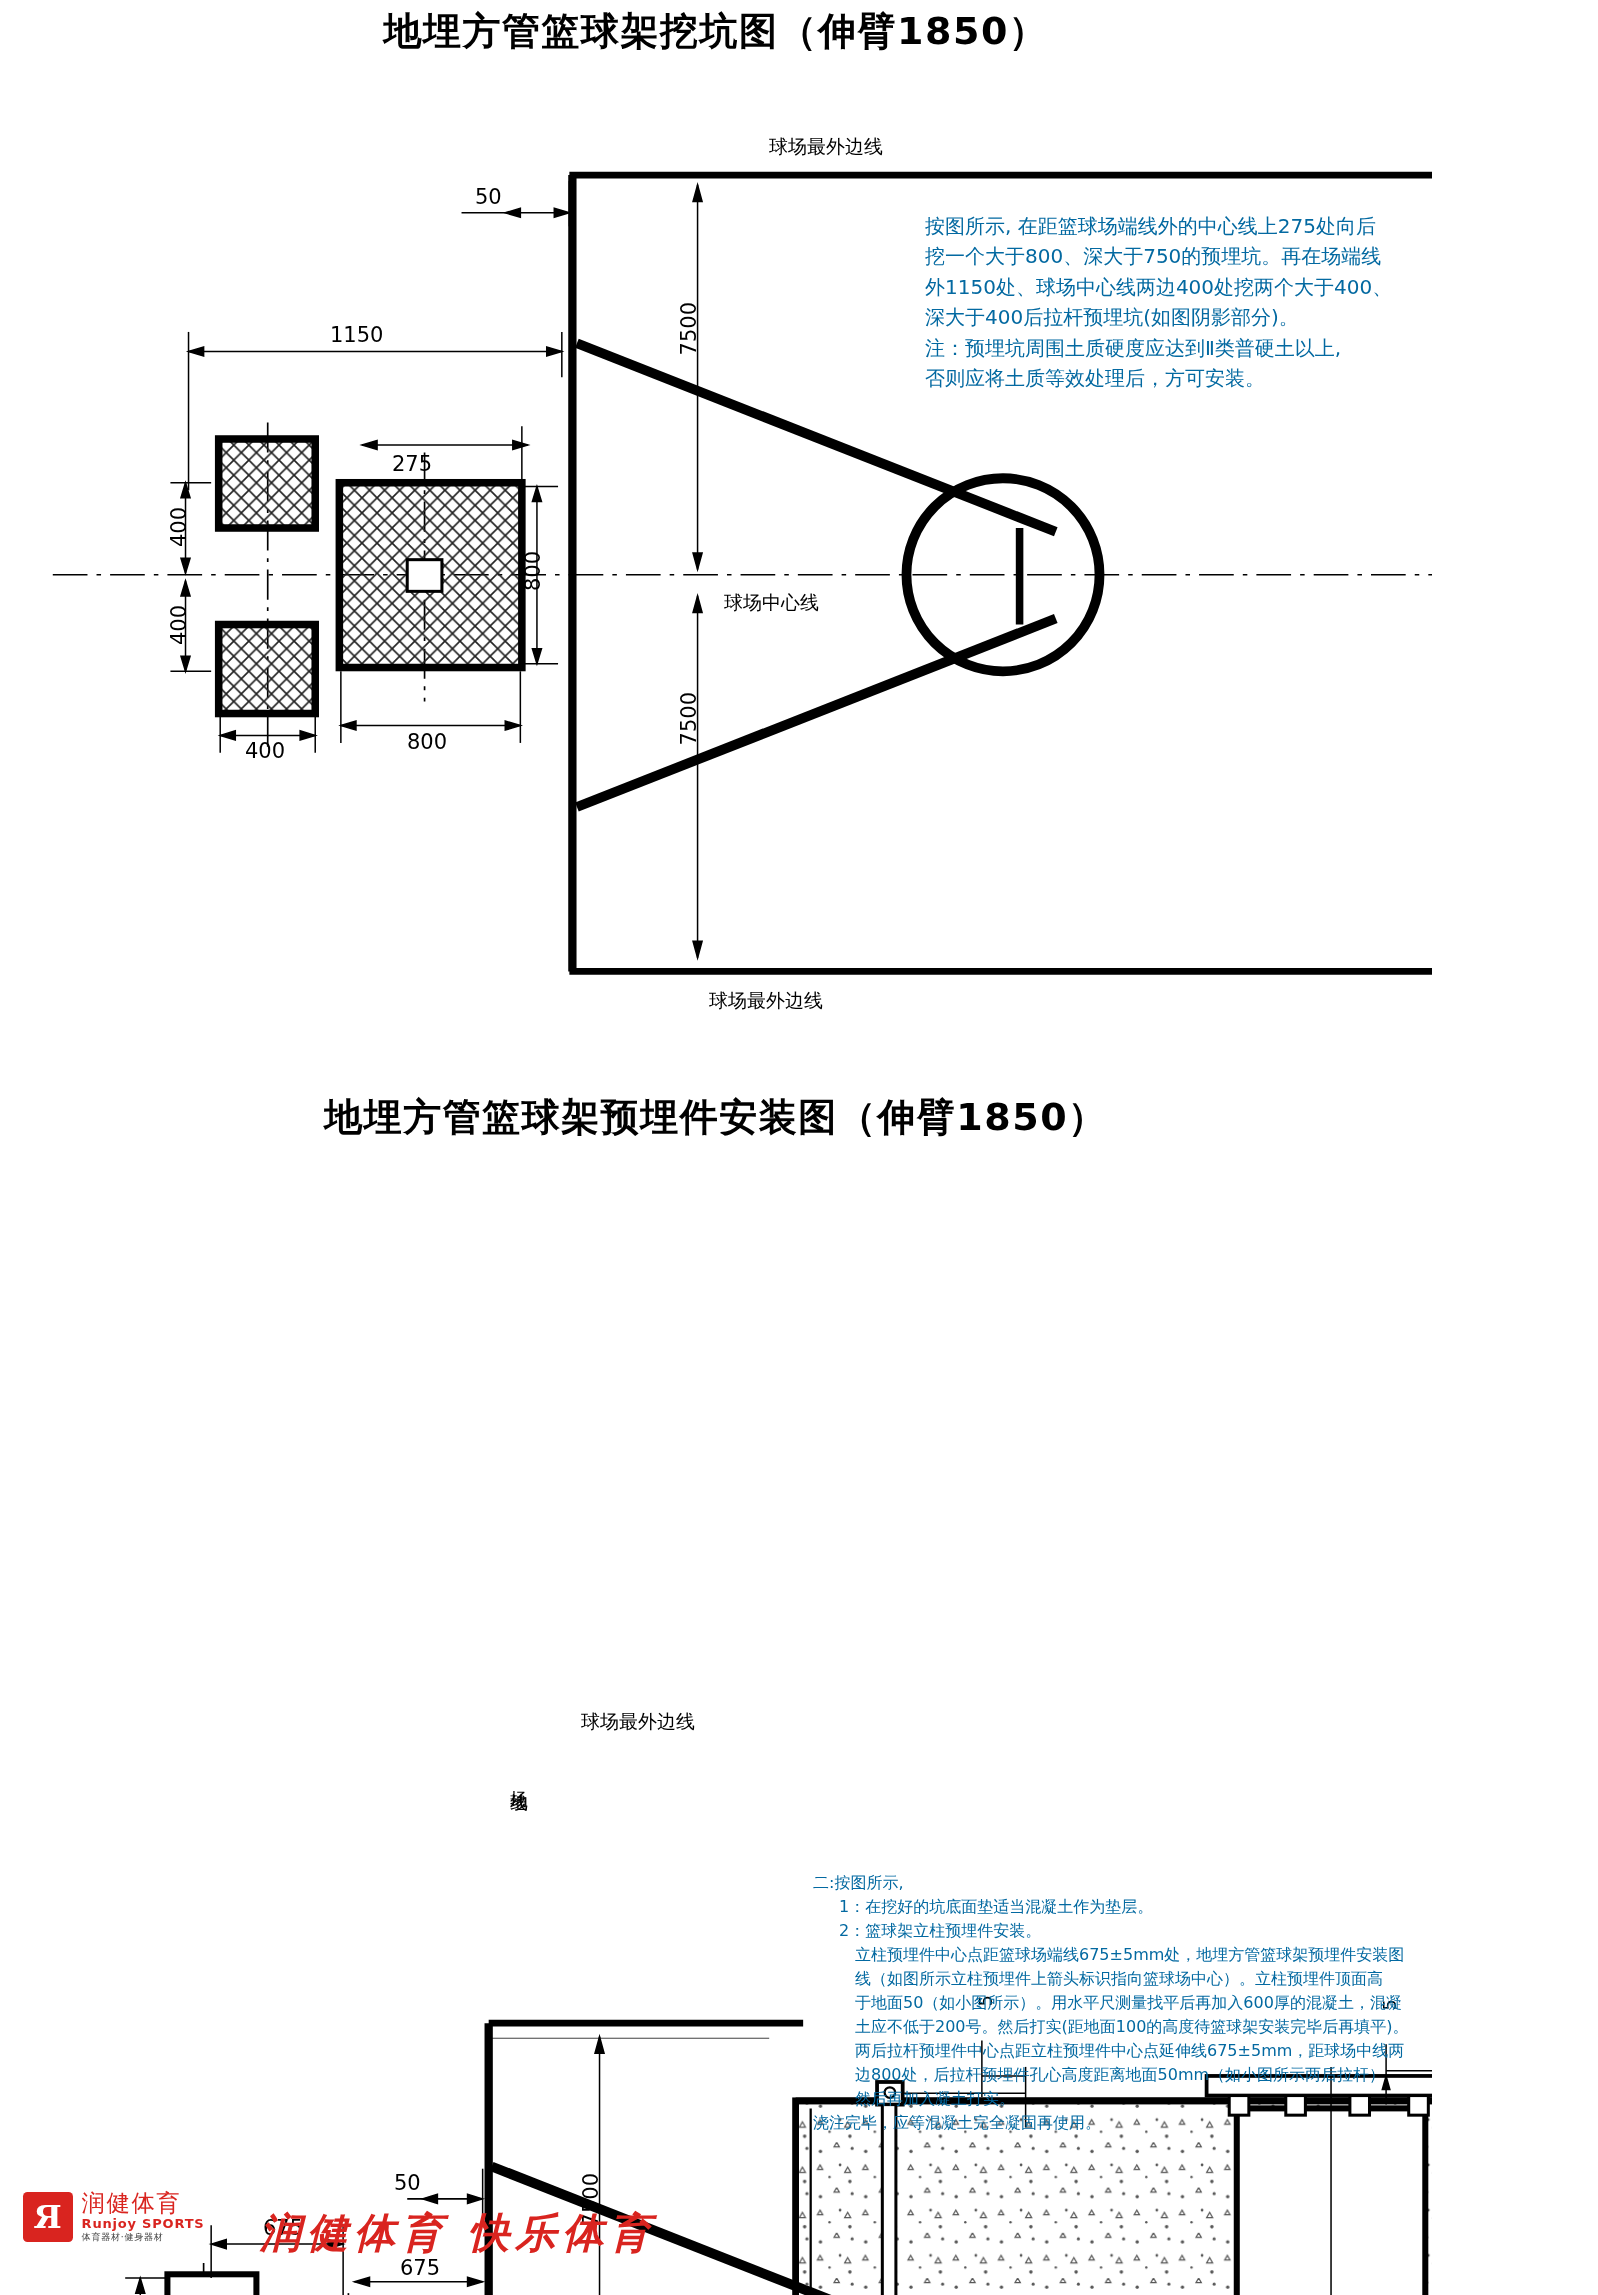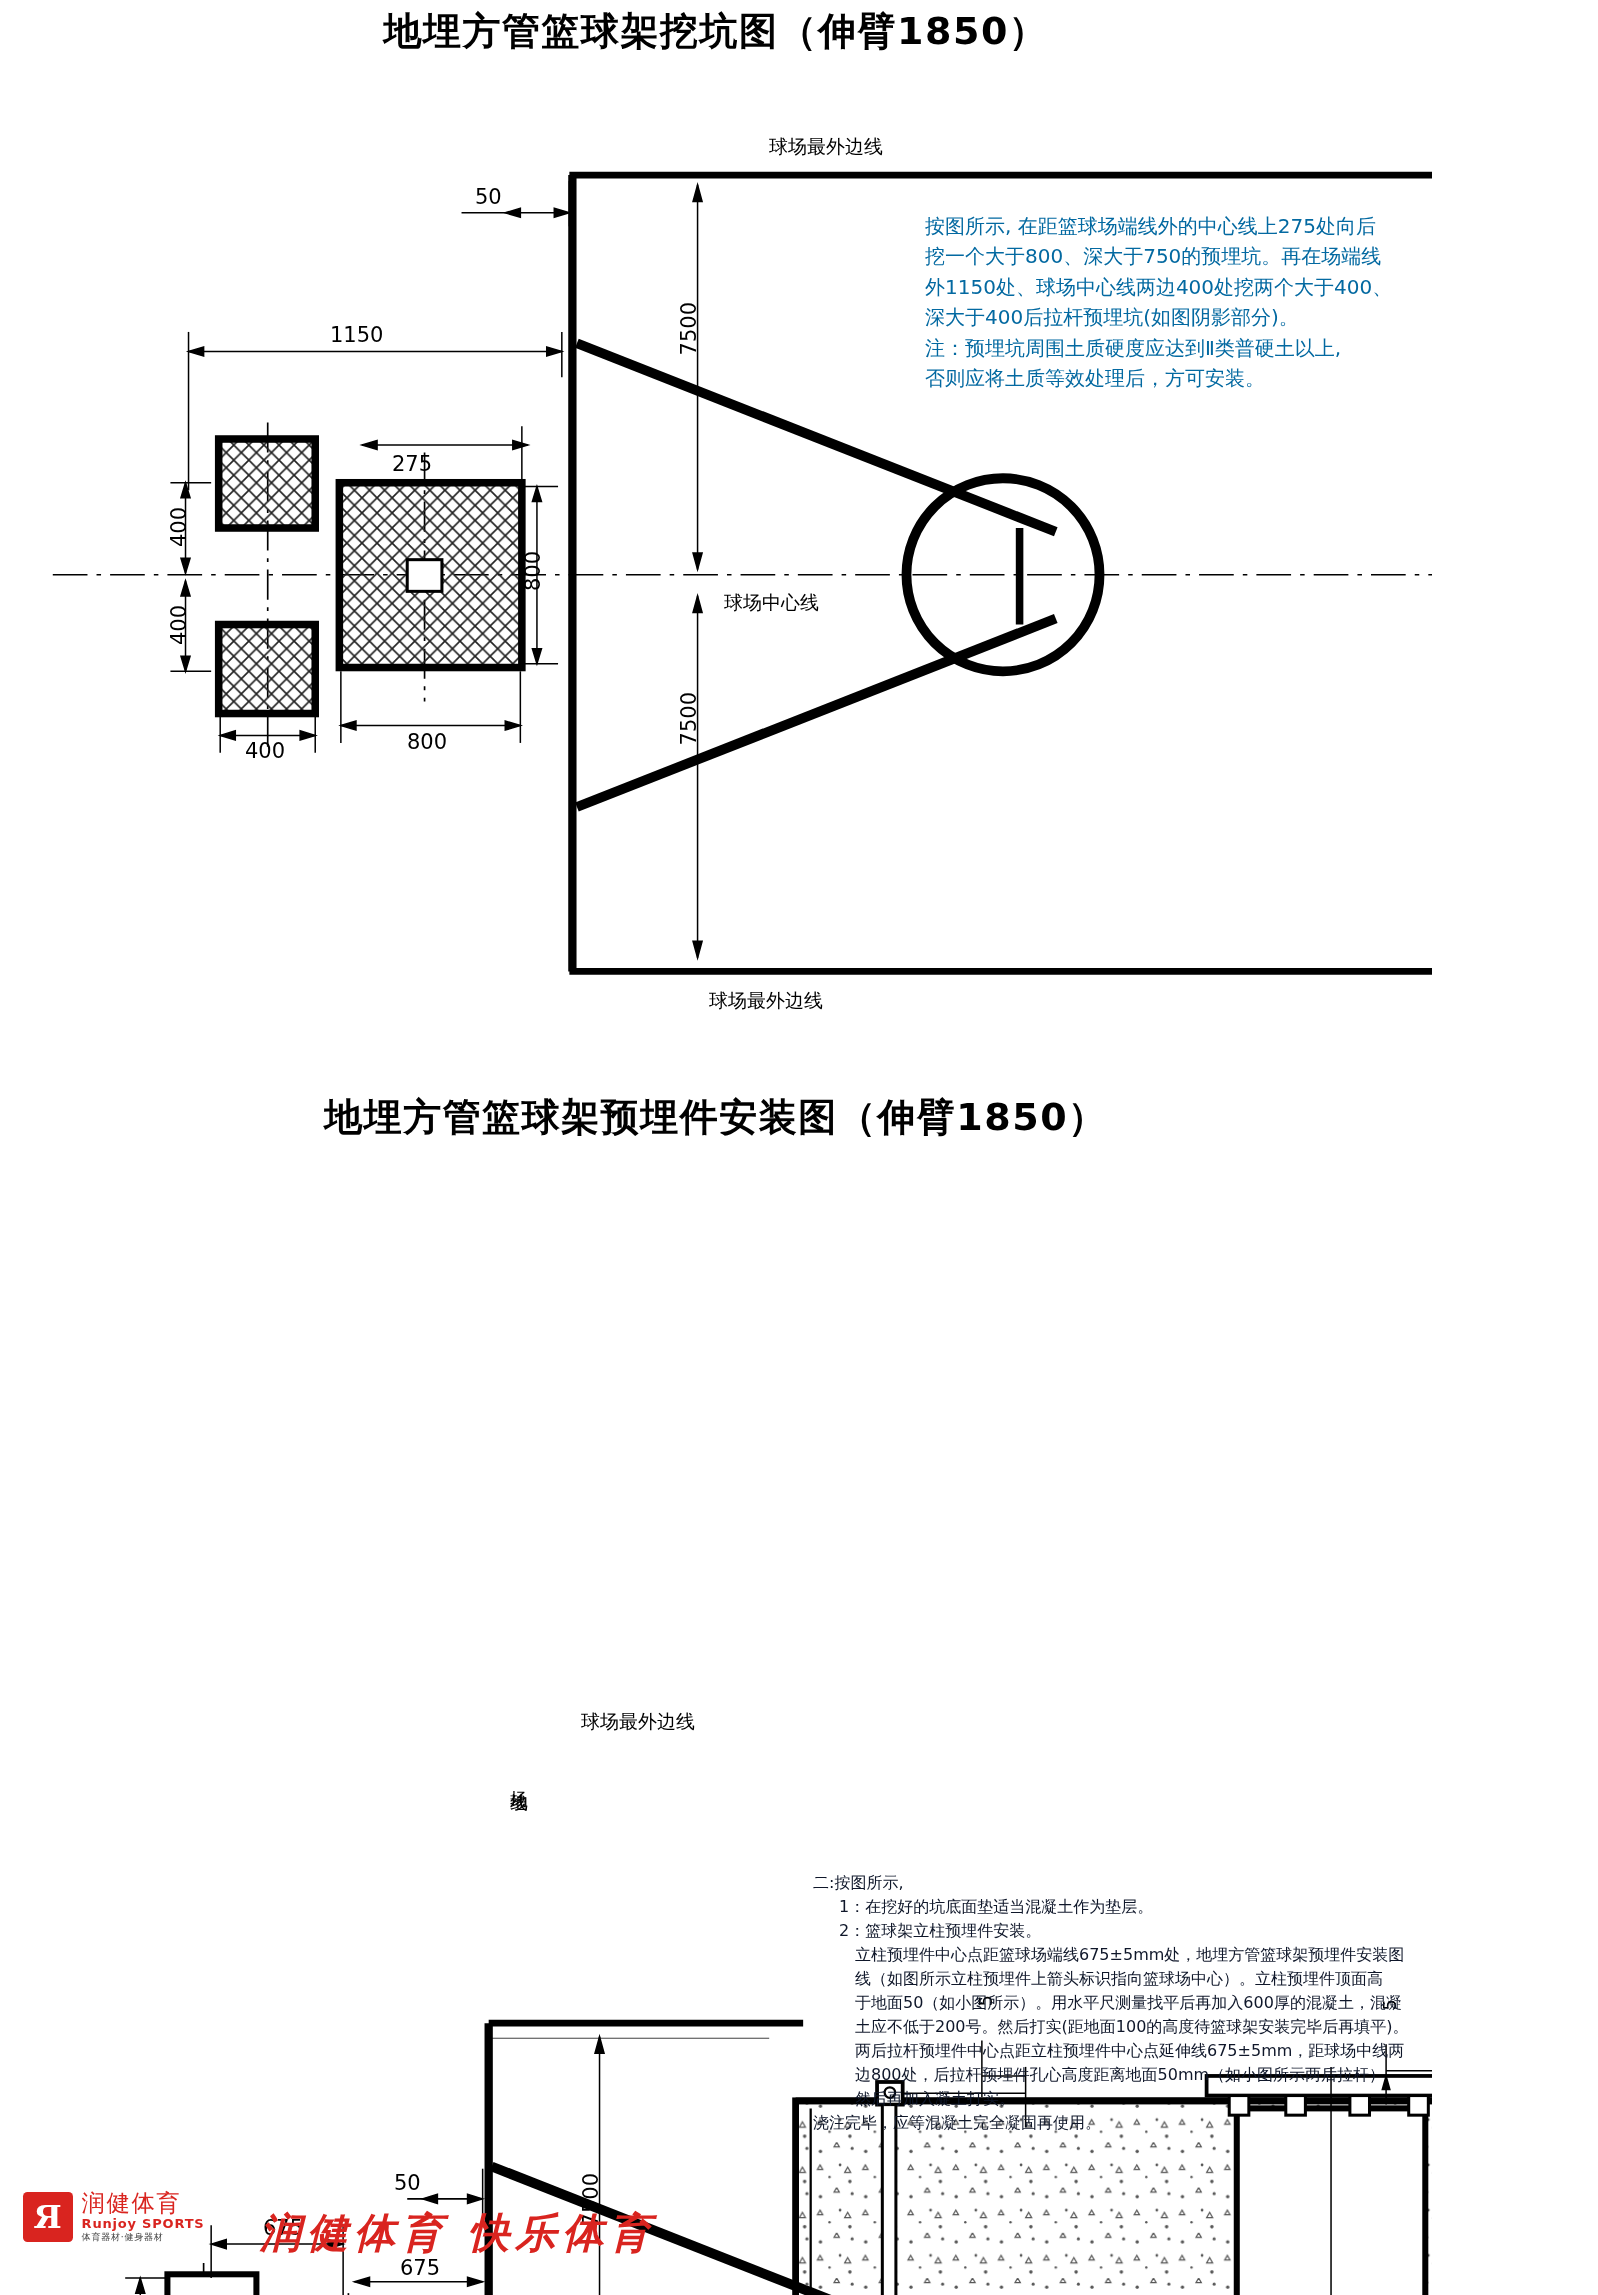--- a/index.html
+++ b/index.html
@@ -6,21 +6,21 @@
   body{width:1598px;height:2295px;position:relative;font-family:"DejaVu Sans","Liberation Sans",sans-serif;color:#111;}
   .canvas{position:absolute;left:0;top:0;width:1432px;height:2295px;overflow:hidden;}
   .title{position:absolute;width:100%;text-align:center;font-weight:bold;letter-spacing:1.5px;color:#000;}
   #title1{top:6px;font-size:38px;}
   #title2{top:1092px;font-size:38px;}
   .lbl{position:absolute;font-size:19px;color:#000;white-space:nowrap;}
   .lbl.v{writing-mode:vertical-rl;text-orientation:upright;letter-spacing:1.5px;}
   .dim{position:absolute;font-size:21px;color:#000;white-space:nowrap;font-family:"DejaVu Sans","Liberation Sans",sans-serif;}
   .dim.v{writing-mode:vertical-rl;transform:rotate(180deg);}
   .note{position:absolute;font-size:20px;line-height:1.52;color:#0369a1;}
-  .note2{position:absolute;font-size:16px;line-height:1.5;color:#0f172a;}
+  .note2{position:absolute;font-size:16px;line-height:1.5;color:#0369a1;}
   .note2 .ind1{padding-left:0px;}
   .note2 .ind2{padding-left:26px;}
   .note2 .ind3{padding-left:42px;}
   svg{position:absolute;left:0;top:0;overflow:visible;}
   .logo-wrap{position:absolute;left:22.6px;top:2191px;display:flex;align-items:center;}
   .logo-badge{width:50px;height:50px;background:#d9241f;border-radius:4.5px;display:flex;align-items:center;justify-content:center;color:#fff;font-weight:bold;font-size:32px;font-family:"DejaVu Serif","Liberation Serif",serif;}
   .logo-cn{font-size:23.4px;font-weight:normal;color:#d9241f;letter-spacing:1.5px;line-height:1.05;}
   .logo-en{font-size:13px;font-weight:bold;color:#d9241f;letter-spacing:0.8px;}
   .logo-sub{font-size:9px;color:#444;letter-spacing:0.8px;margin-top:0;}
   .slogan{position:absolute;left:260px;top:2206px;font-size:41px;font-weight:bold;color:#d9241f;letter-spacing:6px;font-family:"DejaVu Sans","Liberation Sans",sans-serif;font-style:italic;}

